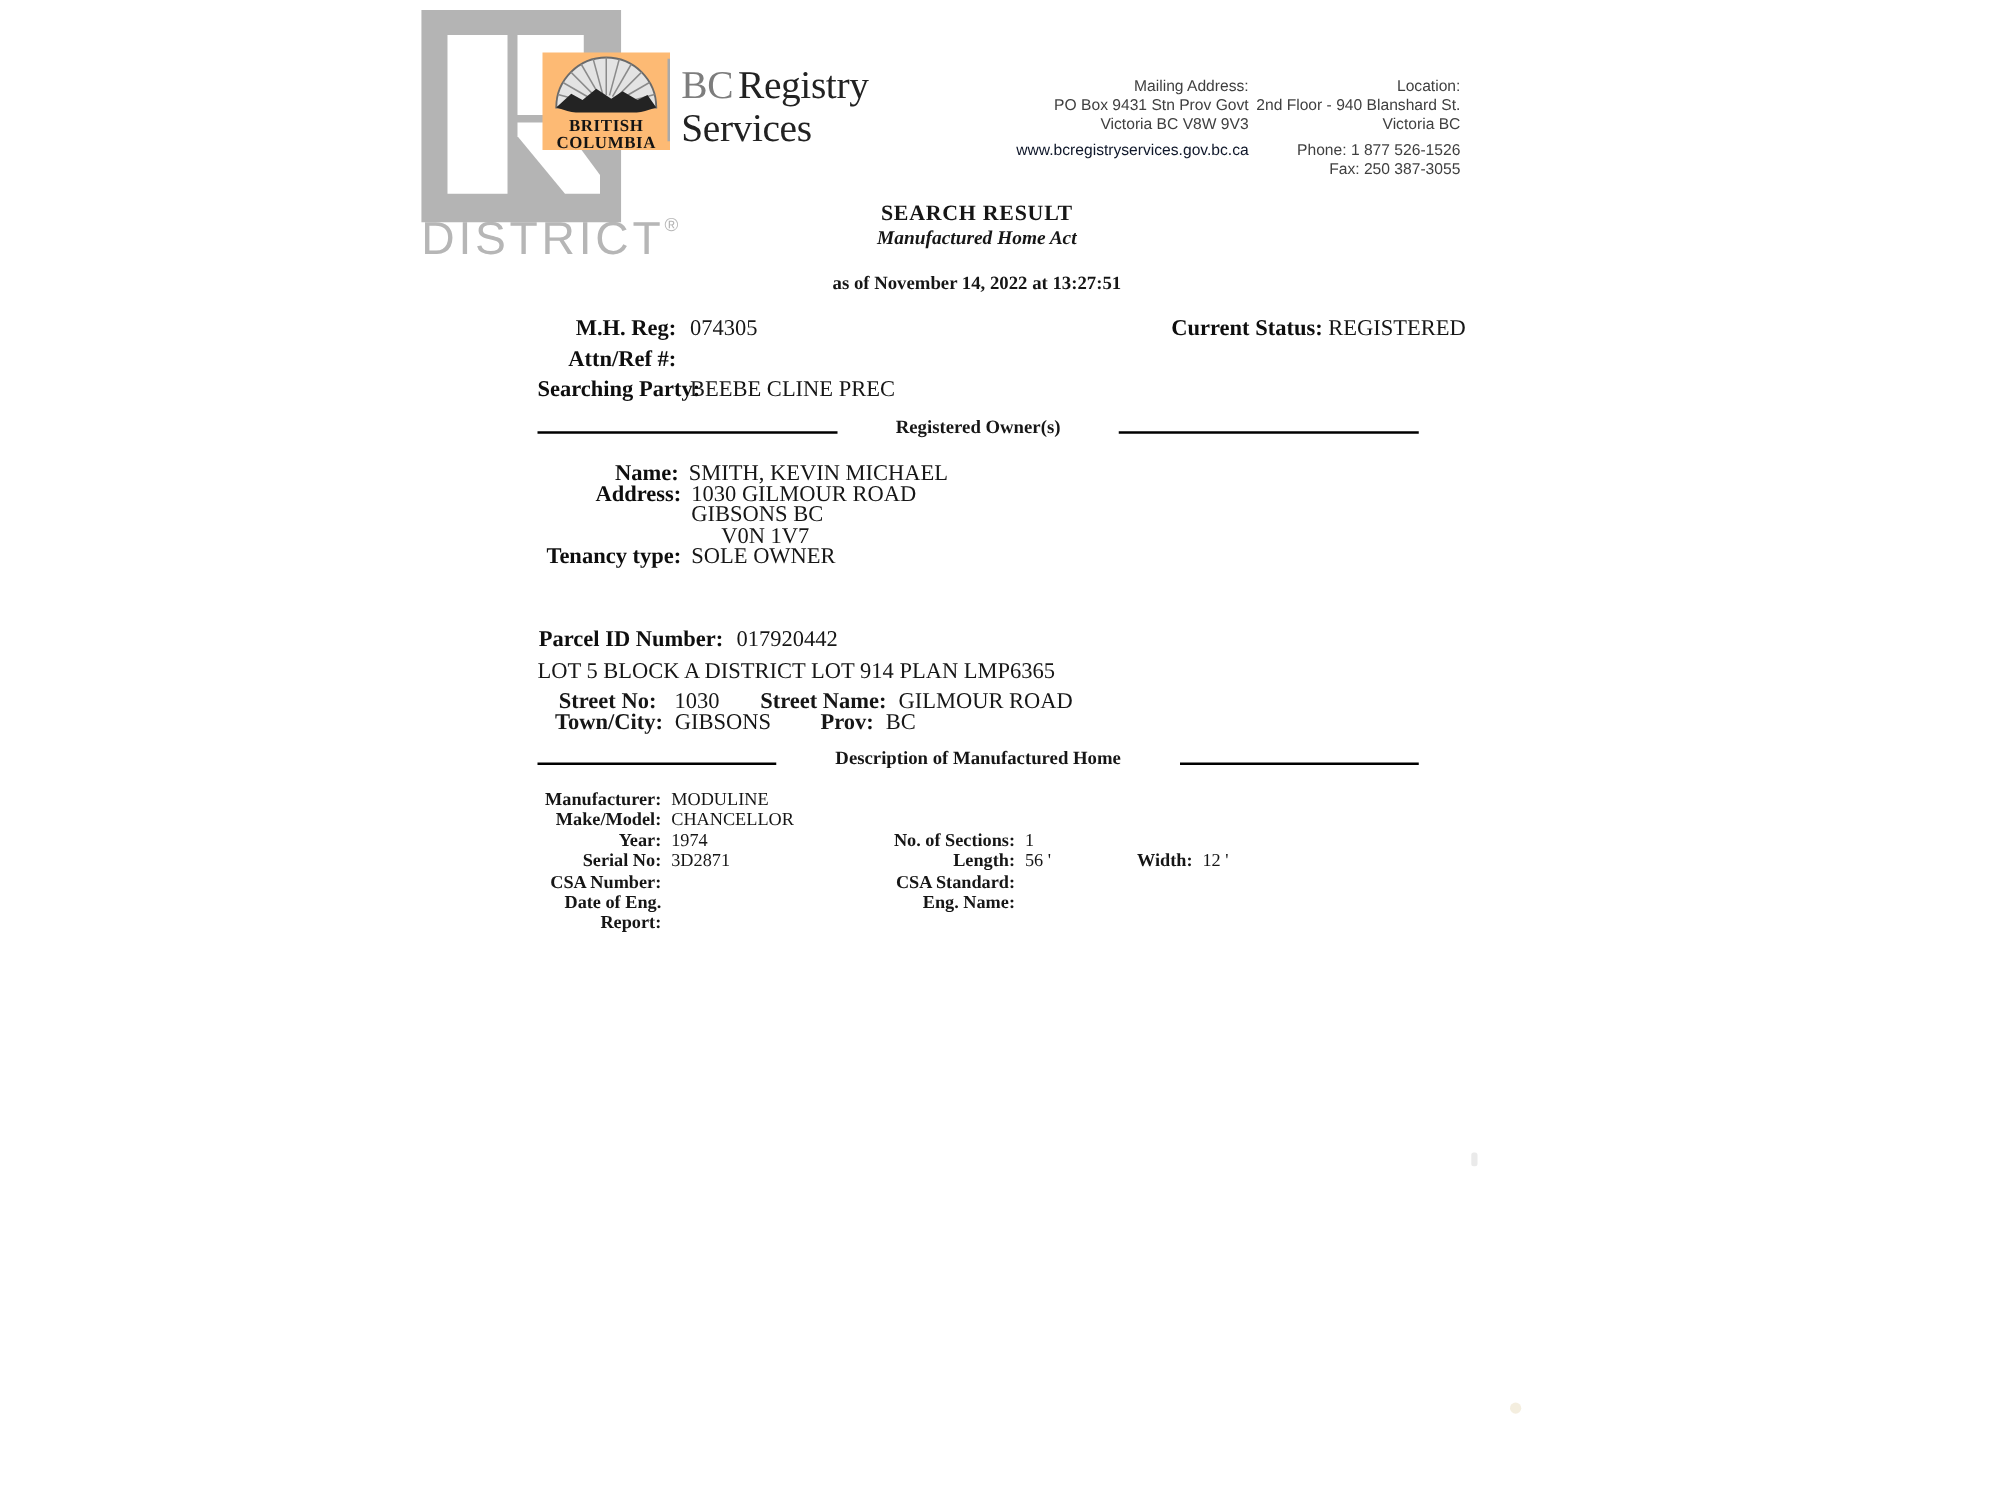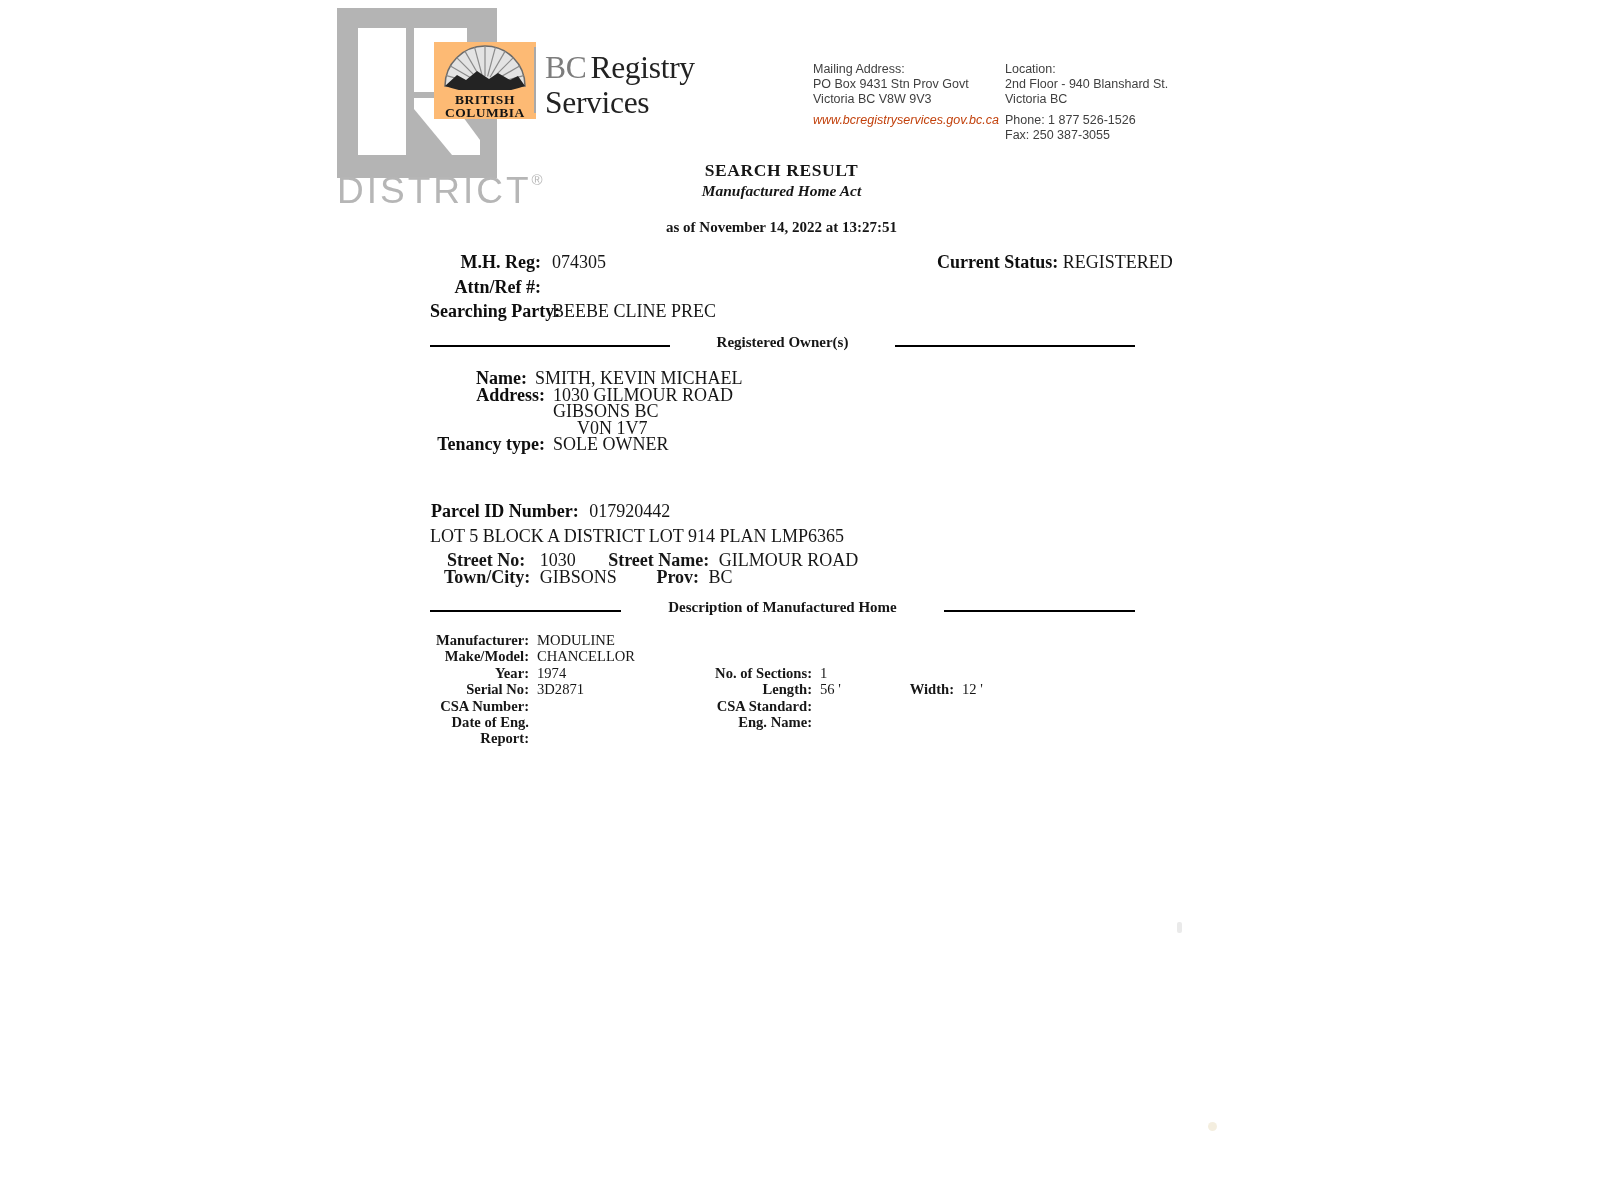--- a/index.html
+++ b/index.html
@@ -16,22 +16,22 @@
   .bc-logo{position:absolute;left:434px;top:42px;width:102px;text-align:center;background:#fdba74;z-index:3;}
   .bc-logo .prov{font-family:"Liberation Serif",serif;font-weight:600;font-size:13.5px;line-height:12.5px;
         color:#141414;letter-spacing:.5px;}
   .brand{position:absolute;left:545px;top:50px;font-size:31.5px;line-height:35px;letter-spacing:-.3px;z-index:3;}
   .brand .bc{color:#7d7d7d;margin-right:4px;}
   .brand .dark{color:#222;}
   .vdivider{position:absolute;left:534px;top:47px;width:2px;height:66px;background:#a9a9a9;z-index:3;}
 
   
   .contact{position:absolute;font-family:"Liberation Sans",sans-serif;font-size:12.5px;
-        line-height:15px;color:#3f3f3f;}
-  .contact .link{margin-top:6px;color:#c2410c;font-style:italic;}
+        line-height:15px;color:#3f3f3f;text-align:right;}
+  .contact .link{margin-top:6px;color:#0f172a;}
   .contact .gap{margin-top:6px;}
 
   
   .title-block{position:absolute;left:430px;top:160px;width:703px;text-align:center;}
   .title-main{font-size:17.5px;font-weight:bold;letter-spacing:.6px;}
   .title-sub{font-size:15.5px;font-weight:bold;font-style:italic;margin-top:1px;}
   .title-asof{font-size:15px;font-weight:bold;margin-top:19px;}
 
   
   .lbl{font-weight:bold;color:#0e0e0e;}
@@ -149,21 +149,21 @@
     <span class="lbl">Searching Party:</span>
     <span class="val">BEEBE CLINE PREC</span>
   </div>
 
   <div class="sect" style="top:334px;">
     <div class="line"></div>
     <div class="cap">Registered Owner(s)</div>
     <div class="line"></div>
   </div>
 
-  <div class="row own-row lv" style="left:412px;top:368px;">
+  <div class="row own-row lv" style="left:428px;top:368px;">
     <span class="lbl">Name:</span>
     <span class="val">SMITH, KEVIN MICHAEL</span>
   </div>
   <div class="row own-row lv" style="left:430px;top:384.5px;">
     <span class="lbl">Address:</span>
     <span class="val">1030 GILMOUR ROAD</span>
   </div>
   <div class="row own-row lv" style="left:430px;top:401px;">
     <span class="lbl"></span>
     <span class="val">GIBSONS BC</span>

